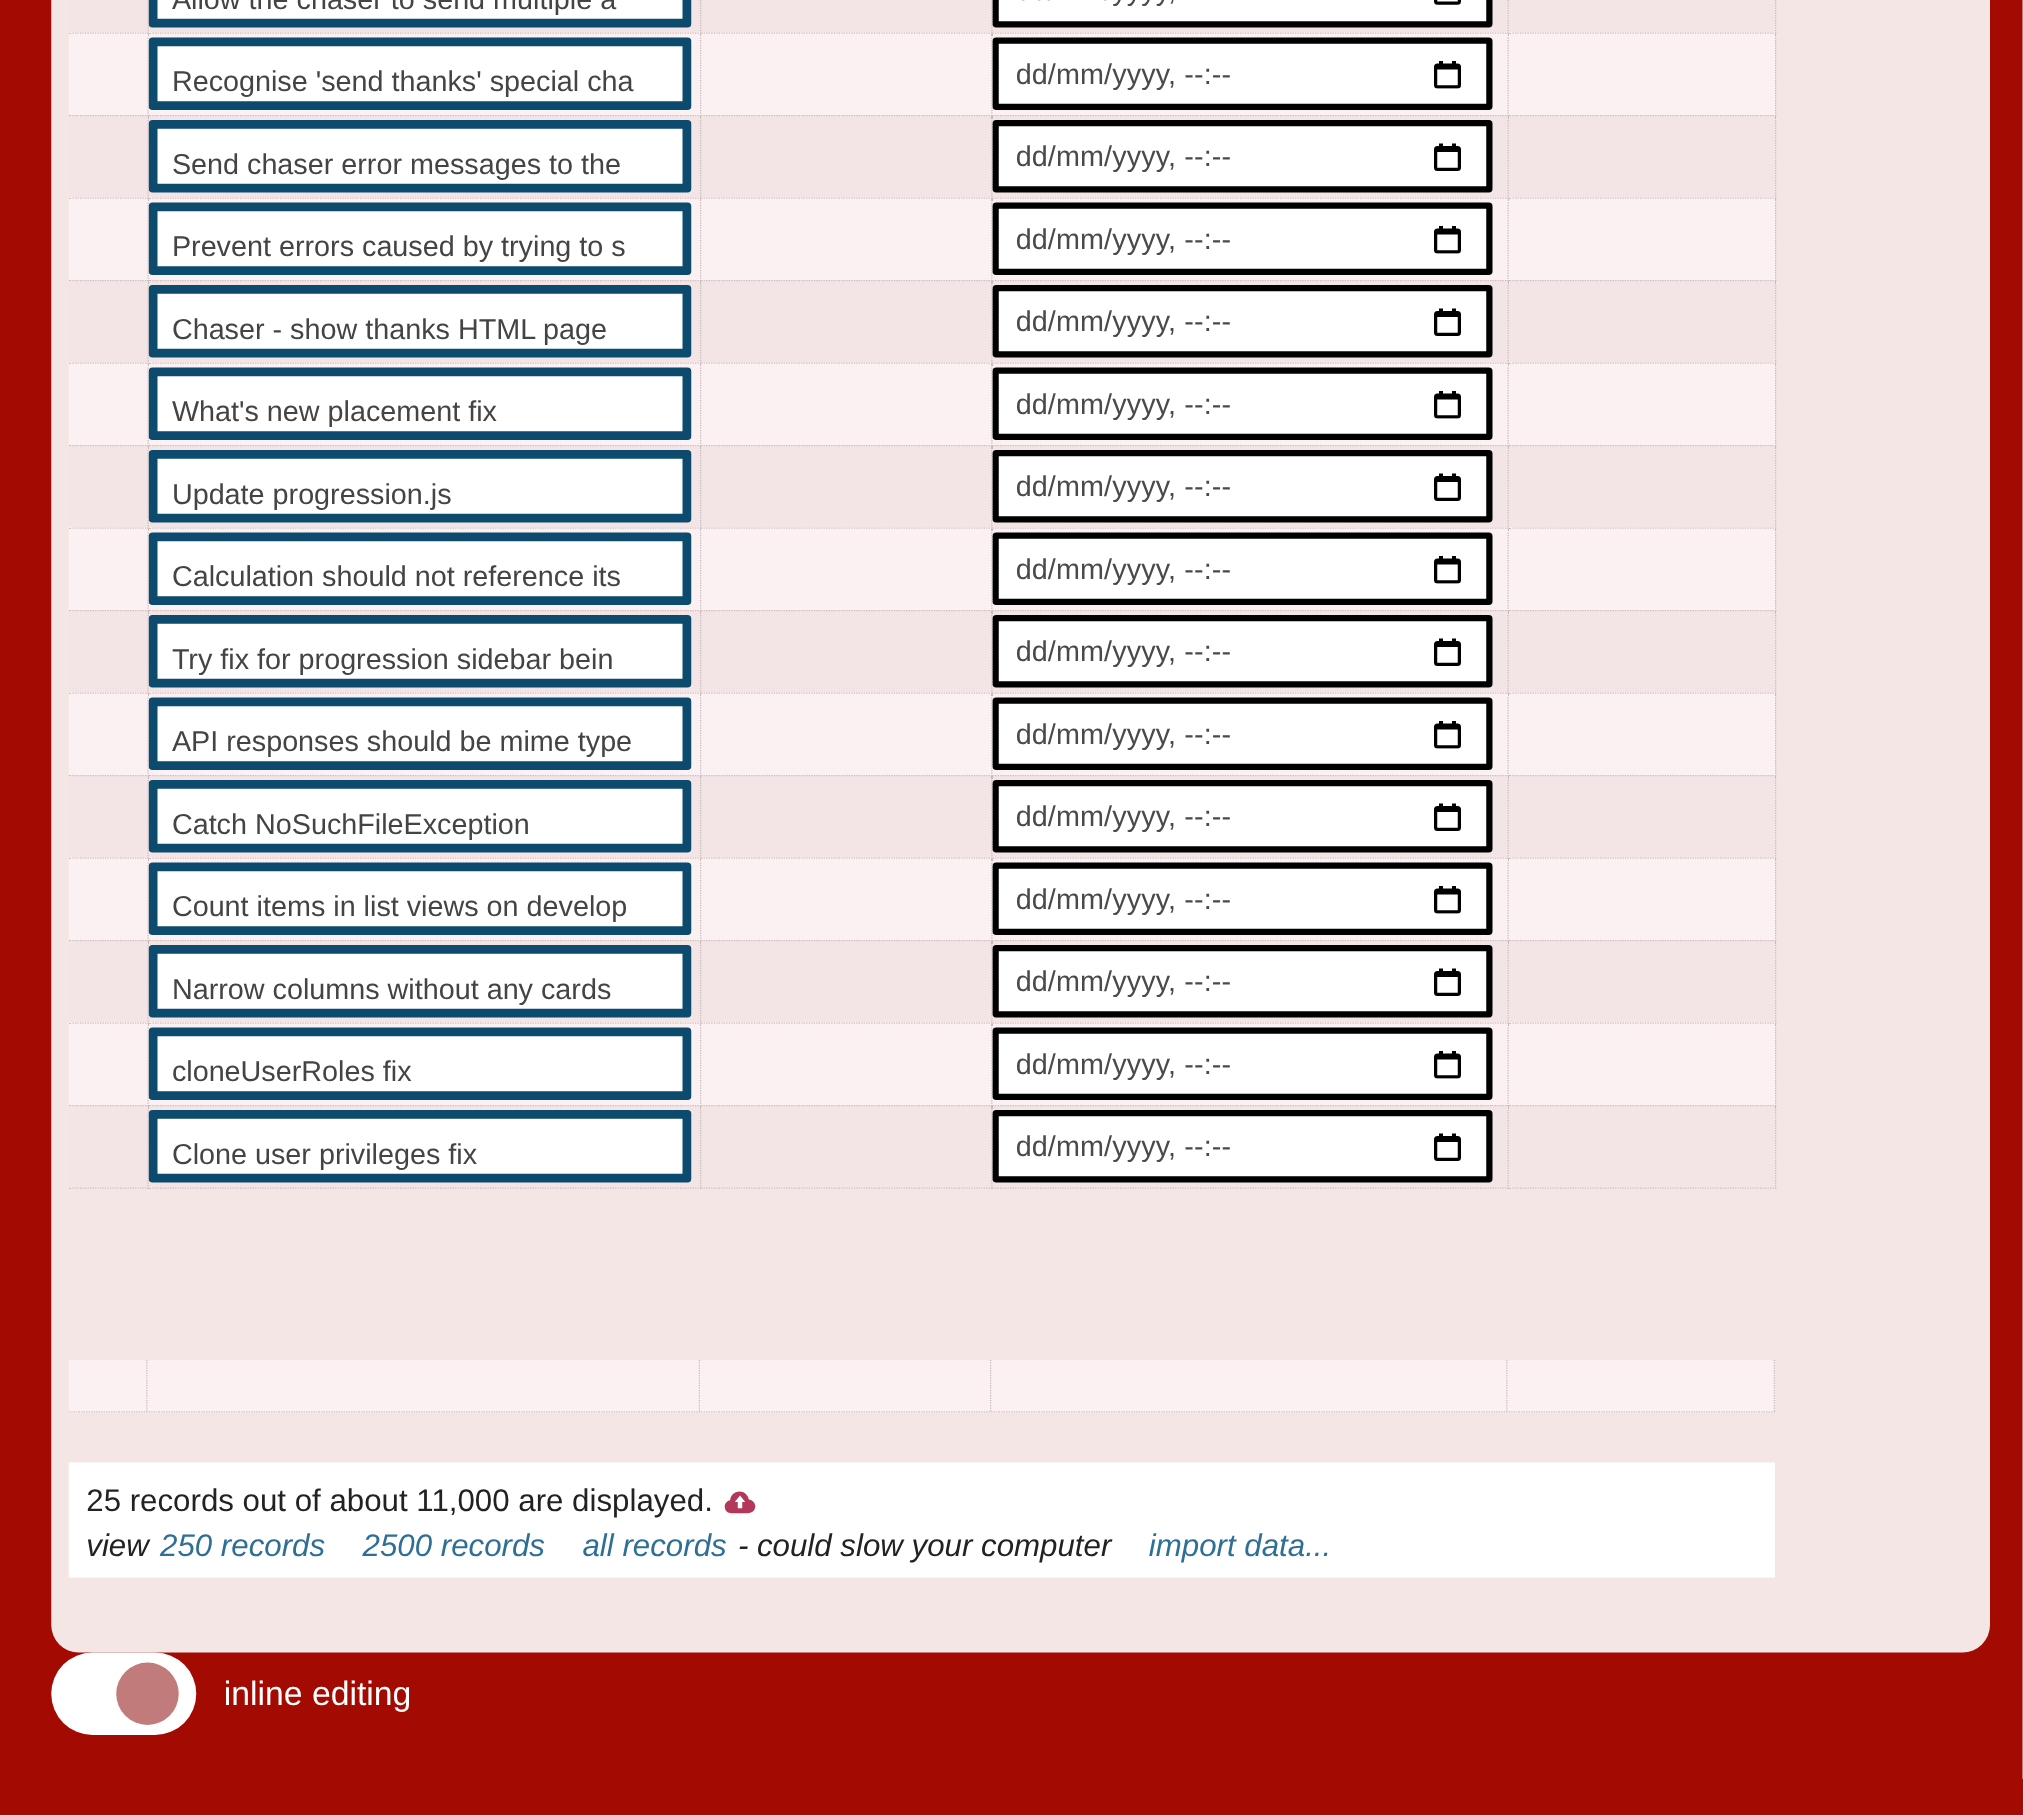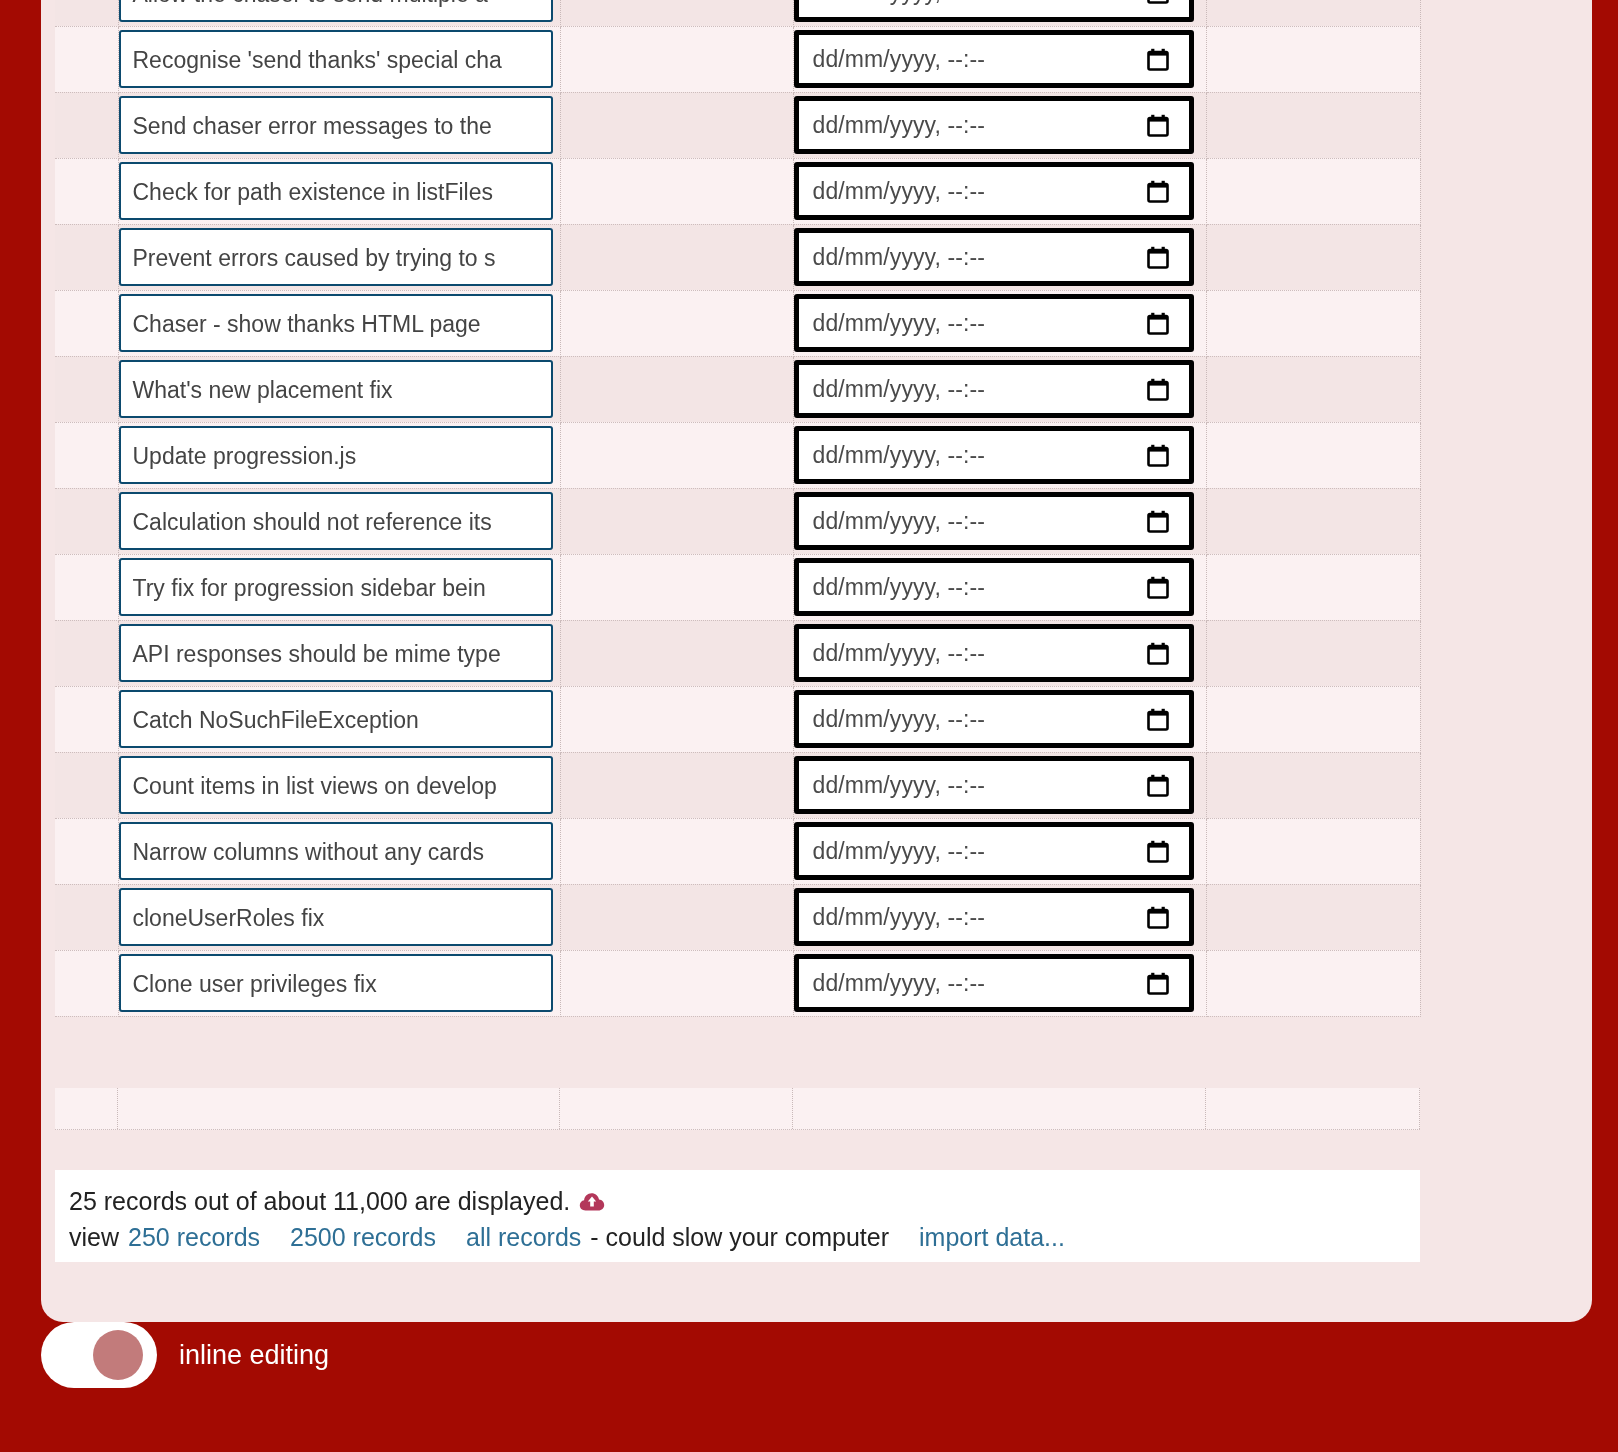--- a/index.html
+++ b/index.html
@@ -60,21 +60,21 @@
   .col-tail   { width: 214px; border-right: 1px dotted #c9b9b9 !important; }
 
   
   .cell-pad { padding: 0 0 0 8px; }
 
   .txt-input {
     display: block;
     width: 434px;
     height: 58px;
     box-sizing: border-box;
-    border: 2px solid #0c4a6e;
+    border: 7px solid #0c4a6e;
     border-radius: 3px;
     background: #ffffff;
     font-family: "Liberation Sans", sans-serif;
     font-size: 23px;
     color: #444444;
     padding: 0 12px;
     outline: none;
     overflow: hidden;
     white-space: nowrap;
     line-height: 56px;
@@ -141,20 +141,21 @@
     white-space: nowrap;
   }
   .cloud-icon { width: 26px; height: 22px; display:block; }
   .footer-line2 {
     font-size: 25px;
     color: #222222;
     line-height: 38px;
     white-space: nowrap;
     display: flex;
     align-items: baseline;
+    font-style: italic;
   }
   .footer-line2 .lnk {
     color: #2e6f95;
     text-decoration: none;
     cursor: pointer;
   }
   .sp-sm { display:inline-block; width: 9px; }
   .sp-md { display:inline-block; width: 30px; }
 
   
@@ -243,41 +244,20 @@
                   </svg>
                 </span>
               </div>
             </td>
             <td></td>
           </tr>
           <tr>
             <td></td>
             <td class="cell-pad">
               <div class="txt-input">Send chaser error messages to the</div>
-            </td>
-            <td></td>
-            <td class="date-cell">
-              <div class="date-input">
-                <span class="ph">dd/mm/yyyy, --:--</span>
-                <span>
-                  <svg class="cal-icon" viewBox="0 0 22 23" xmlns="http://www.w3.org/2000/svg" aria-hidden="true">
-                    <rect x="1.5" y="4" width="19" height="17.5" rx="1.5" fill="none" stroke="#000" stroke-width="2.6"></rect>
-                    <rect x="4.2" y="0.8" width="3.2" height="4.6" fill="#000"></rect>
-                    <rect x="14.6" y="0.8" width="3.2" height="4.6" fill="#000"></rect>
-                    <rect x="1.5" y="4" width="19" height="3.6" fill="#000"></rect>
-                  </svg>
-                </span>
-              </div>
-            </td>
-            <td></td>
-          </tr>
-          <tr>
-            <td></td>
-            <td class="cell-pad">
-              <div class="txt-input">Check for path existence in listFiles</div>
             </td>
             <td></td>
             <td class="date-cell">
               <div class="date-input">
                 <span class="ph">dd/mm/yyyy, --:--</span>
                 <span>
                   <svg class="cal-icon" viewBox="0 0 22 23" xmlns="http://www.w3.org/2000/svg" aria-hidden="true">
                     <rect x="1.5" y="4" width="19" height="17.5" rx="1.5" fill="none" stroke="#000" stroke-width="2.6"></rect>
                     <rect x="4.2" y="0.8" width="3.2" height="4.6" fill="#000"></rect>
                     <rect x="14.6" y="0.8" width="3.2" height="4.6" fill="#000"></rect>

